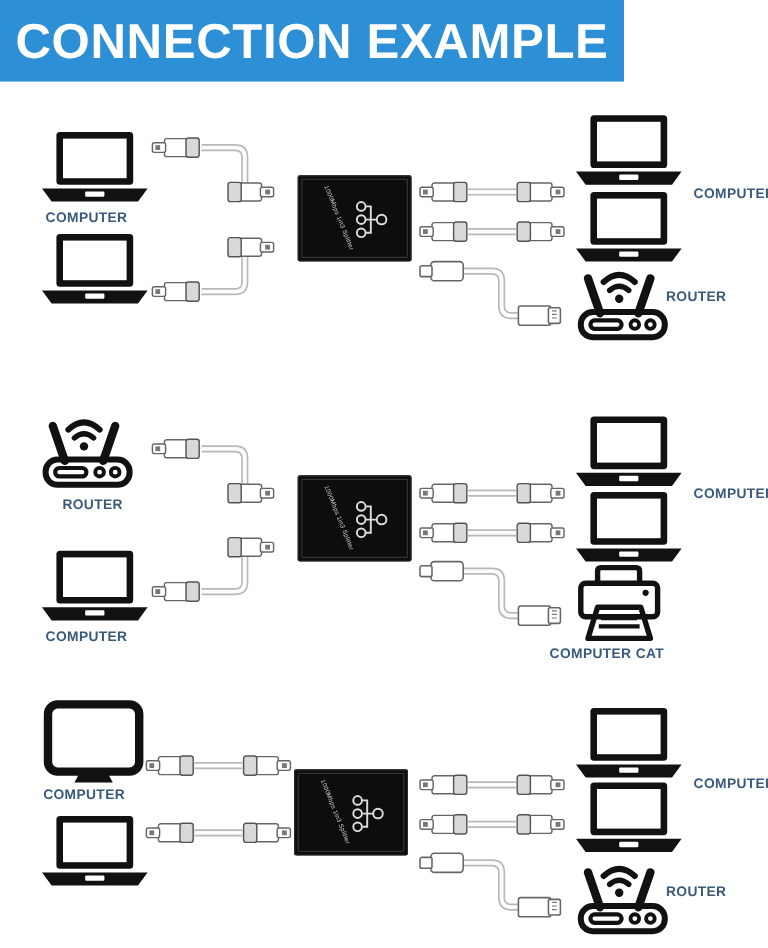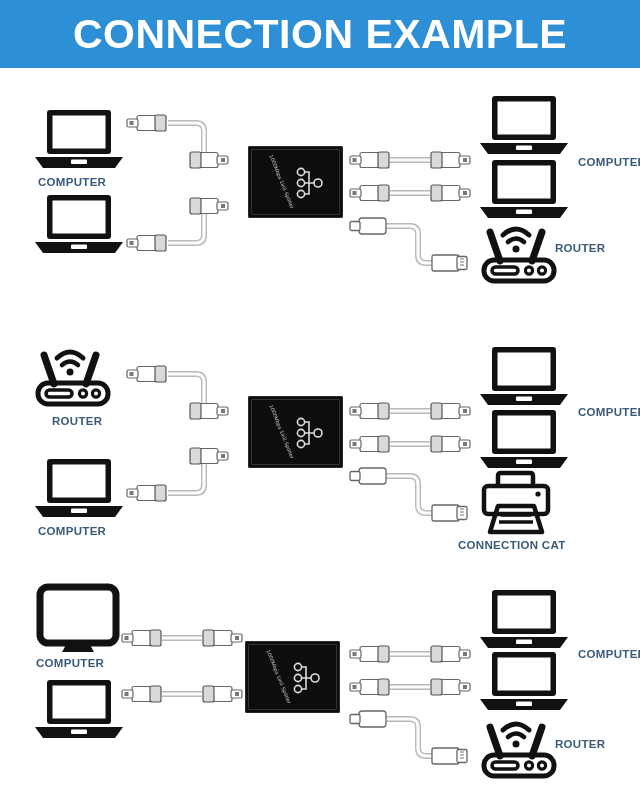--- a/index.html
+++ b/index.html
@@ -5,21 +5,21 @@
   html,body{margin:0;padding:0;}
   body{
     width:640px;height:790px;background:#ffffff;
     font-family:"Liberation Sans", sans-serif;
     overflow:hidden;position:relative;
   }
   #page{position:relative;width:640px;height:790px;background:#fff;}
 
   
   .header{
-    position:absolute;left:0;top:0;width:640px;height:68px;
+    position:absolute;left:0;top:0;width:520px;height:68px;
     background:#2d8fd5;display:flex;align-items:center;justify-content:center;
   }
   .header-title{
     color:#ffffff;font-size:41px;font-weight:bold;letter-spacing:0.5px;
     font-family:"Liberation Sans", sans-serif;line-height:1;
     white-space:nowrap;
   }
 
   
   .section{position:absolute;left:0;width:640px;}
@@ -373,21 +373,21 @@
 
     <div class="node" style="left:470px;top:147px;">
       <svg width="95" height="66" viewBox="0 0 95 66">
         <path d="M28 16 V6 Q28 3 31 3 H60 Q63 3 63 6 V16" fill="none" stroke="#111" stroke-width="4.5"></path>
         <rect x="14" y="16" width="64" height="28" rx="4" fill="none" stroke="#111" stroke-width="4.5"></rect>
         <circle cx="68" cy="24" r="2.6" fill="#111"></circle>
         <path d="M28 36 H64 L72 62 H20 Z" fill="none" stroke="#111" stroke-width="4.5" stroke-linejoin="round"></path>
         <path d="M31 45 H61 M29 52 H63" stroke="#111" stroke-width="3.6"></path>
       </svg>
     </div>
-    <div class="node-label" style="left:458px;top:216px;">CONNECTION CAT</div>
+    <div class="node-label" style="left:458px;top:216px;">COMPUTER CAT</div>
   </div>
 
   <div class="section" id="sec2">
 
     <div class="node" style="left:32px;top:16px;">
       <svg width="92" height="70" viewBox="0 0 92 70">
         <rect x="8" y="3" width="76" height="56" rx="8" fill="none" stroke="#111" stroke-width="7"></rect>
         <path d="M35 59 Q46 59 57 59 L62 68 H30 Z" fill="#111"></path>
       </svg>
     </div>

